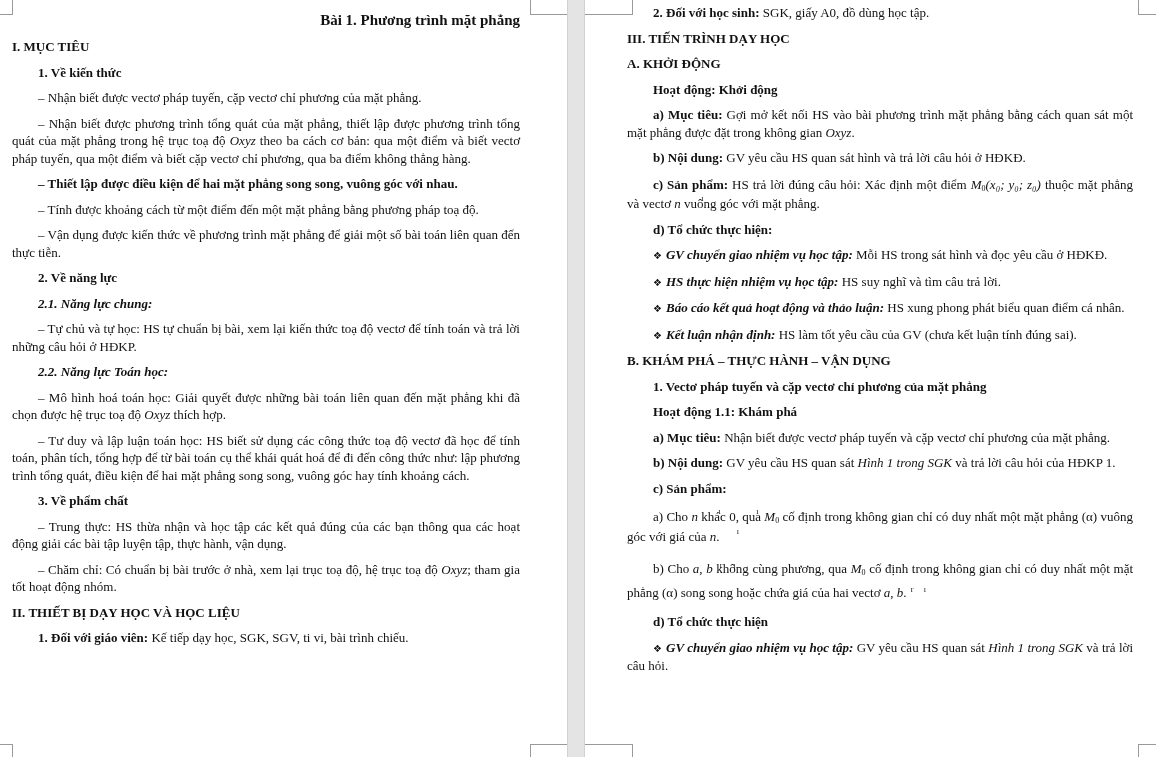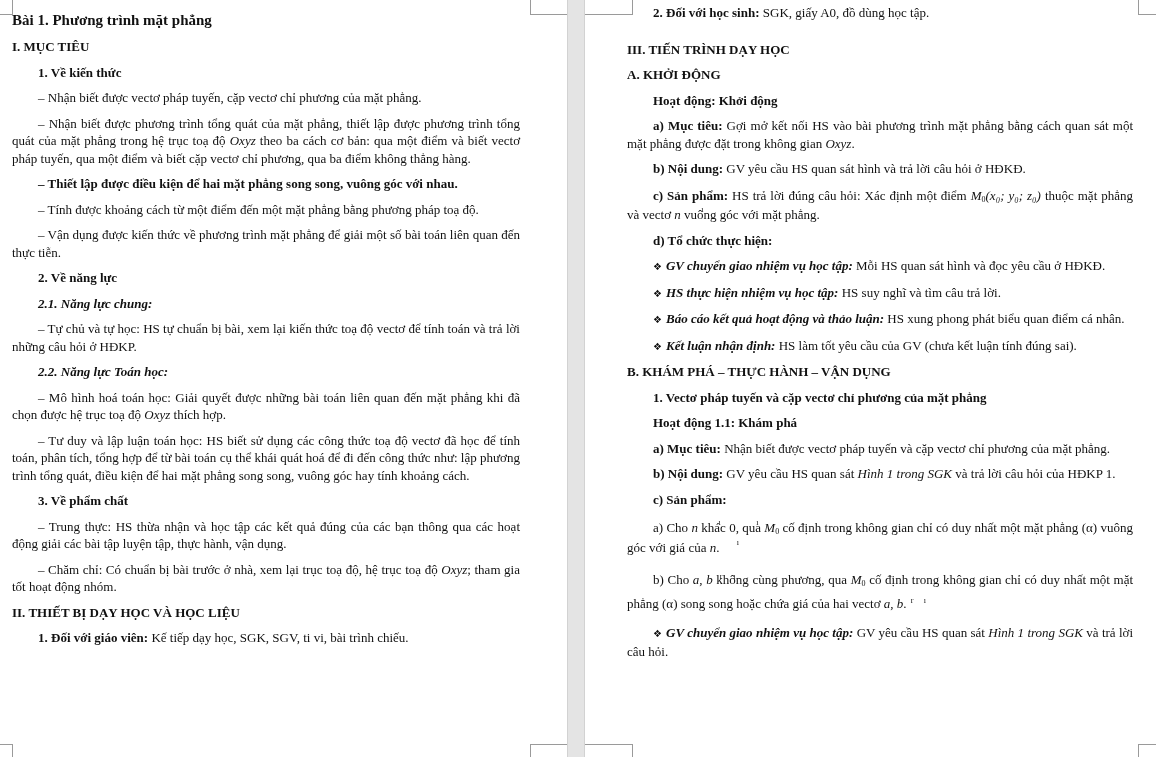--- a/index.html
+++ b/index.html
@@ -21,21 +21,21 @@
     box-sizing:border-box;
   }
   .crop { position:absolute; width:30px; height:12px; border-color:#9a9a9a; border-style:solid; border-width:0; }
   .content { position:absolute; top:0; }
   #page-left .content { left:12px; width:508px; }
   #page-right .content { left:42px; width:506px; }
   p {
     margin:0; font-size:13px; line-height:17.5px; text-align:justify;
   }
   .ind { text-indent:26px; }
-  .title { text-align:left; font-weight:bold; font-size:15px; line-height:20px; }
+  .title { text-align:right; font-weight:bold; font-size:15px; line-height:20px; }
   .h1 { font-weight:bold; font-size:13px; }
   .h2 { font-weight:bold; text-indent:26px; }
   .h3i { font-weight:bold; font-style:italic; text-indent:26px; }
   b { font-weight:bold; }
   i { font-style:italic; }
   .bi { font-weight:bold; font-style:italic; }
   .diamond { font-size:10px; margin-right:4px; }
   .vec { position:relative; font-style:italic; }
   .vec::before { content:"ı"; position:absolute; top:-7px; left:1px; font-size:8px; font-style:normal; }
   .vecf::before { content:"r"; }
@@ -76,34 +76,35 @@
 <div class="gutter"></div>
 
 <div class="page" id="page-right">
   <div class="crop" style="left:0;top:0;border-bottom-width:1px;border-right-width:1px;width:47px;height:14px;"></div>
   <div class="crop" style="left:553px;top:0;border-bottom-width:1px;border-left-width:1px;width:18px;height:14px;"></div>
   <div class="crop" style="left:0;top:744px;border-top-width:1px;border-right-width:1px;width:47px;height:13px;"></div>
   <div class="crop" style="left:553px;top:744px;border-top-width:1px;border-left-width:1px;width:18px;height:13px;"></div>
 
   <div class="content">
     <p class="ind" style="margin-top:4px;"><b>2. Đối với học sinh:</b><span> SGK, giấy A0, đồ dùng học tập.</span></p>
-    <p class="h1" style="margin-top:19px;font-family:Liberation Serif, serif;">III. TIẾN TRÌNH DẠY HỌC</p>
+    <p class="h1" style="margin-top:8px;font-family:Liberation Serif, serif;">III. TIẾN TRÌNH DẠY HỌC</p>
     <p class="h1" style="margin-top:8px;">A. KHỞI ĐỘNG</p>
     <p class="h2" style="margin-top:8px;">Hoạt động: Khởi động</p>
     <p class="ind" style="margin-top:8px;"><b>a) Mục tiêu:</b><span> Gợi mở kết nối HS vào bài phương trình mặt phẳng bằng cách quan sát một mặt phẳng được đặt trong không gian </span><i>Oxyz</i><span>.</span></p>
     <p class="ind" style="margin-top:8px;"><b>b) Nội dung:</b><span> GV yêu cầu HS quan sát hình và trả lời câu hỏi ở HĐKĐ.</span></p>
     <p class="ind" style="margin-top:8px;line-height:19px;"><b>c) Sản phẩm:</b><span> HS trả lời đúng câu hỏi: Xác định một điểm </span><i>M</i><sub>0</sub><i>(x₀; y₀; z₀)</i><span> thuộc mặt phẳng và vectơ </span><i class="vec">n</i><span> vuông góc với mặt phẳng.</span></p>
     <p class="h2" style="margin-top:8px;">d) Tổ chức thực hiện:</p>
-    <p class="ind" style="margin-top:8px;"><span class="diamond">❖</span><span class="bi">GV chuyển giao nhiệm vụ học tập:</span><span> Mỗi HS quan sát hình và đọc yêu cầu ở HĐKĐ.</span></p>
+    <p class="ind" style="margin-top:8px;"><span class="diamond">❖</span><span class="bi">GV chuyển giao nhiệm vụ học tập:</span><span> Mỗi HS trong sát hình và đọc yêu cầu ở HĐKĐ.</span></p>
     <p class="ind" style="margin-top:8px;"><span class="diamond">❖</span><span class="bi">HS thực hiện nhiệm vụ học tập:</span><span> HS suy nghĩ và tìm câu trả lời.</span></p>
     <p class="ind" style="margin-top:8px;"><span class="diamond">❖</span><span class="bi">Báo cáo kết quả hoạt động và thảo luận:</span><span> HS xung phong phát biểu quan điểm cá nhân.</span></p>
     <p class="ind" style="margin-top:8px;"><span class="diamond">❖</span><span class="bi">Kết luận nhận định:</span><span> HS làm tốt yêu cầu của GV (chưa kết luận tính đúng sai).</span></p>
     <p class="h1" style="margin-top:8px;">B. KHÁM PHÁ – THỰC HÀNH – VẬN DỤNG</p>
     <p class="h2" style="margin-top:8px;">1. Vectơ pháp tuyến và cặp vectơ chỉ phương của mặt phẳng</p>
     <p class="h2" style="margin-top:8px;">Hoạt động 1.1: Khám phá</p>
     <p class="ind" style="margin-top:8px;"><b>a) Mục tiêu:</b><span> Nhận biết được vectơ pháp tuyến và cặp vectơ chỉ phương của mặt phẳng.</span></p>
     <p class="ind" style="margin-top:8px;"><b>b) Nội dung:</b><span> GV yêu cầu HS quan sát </span><i>Hình 1 trong SGK</i><span> và trả lời câu hỏi của HĐKP 1.</span></p>
     <p class="h2" style="margin-top:8px;">c) Sản phẩm:</p>
     <p class="ind" style="margin-top:10px;line-height:20px;"><span>a) Cho </span><i class="vec">n</i><span> khác </span><span class="vec" style="font-style:normal">0</span><span>, qua </span><i>M</i><sub>0</sub><span> cố định trong không gian chỉ có duy nhất một mặt phẳng (α) vuông góc với giá của </span><i class="vec">n</i><span>.</span></p>
     <p class="ind" style="margin-top:10px;line-height:24px;"><span>b) Cho </span><i class="vec vecf">a</i>, <i class="vec">b</i><span> không cùng phương, qua </span><i>M</i><sub>0</sub><span> cố định trong không gian chỉ có duy nhất một mặt phẳng (α) song song hoặc chứa giá của hai vectơ </span><i class="vec vecf">a</i>, <i class="vec">b</i><span>.</span></p>
+    <p class="h2" style="margin-top:8px;">d) Tổ chức thực hiện</p>
     <p class="ind" style="margin-top:8px;"><span class="diamond">❖</span><span class="bi">GV chuyển giao nhiệm vụ học tập:</span><span> GV yêu cầu HS quan sát </span><i>Hình 1 trong SGK</i><span> và trả lời câu hỏi.</span></p>
   </div>
 </div>
 
 </body></html>

